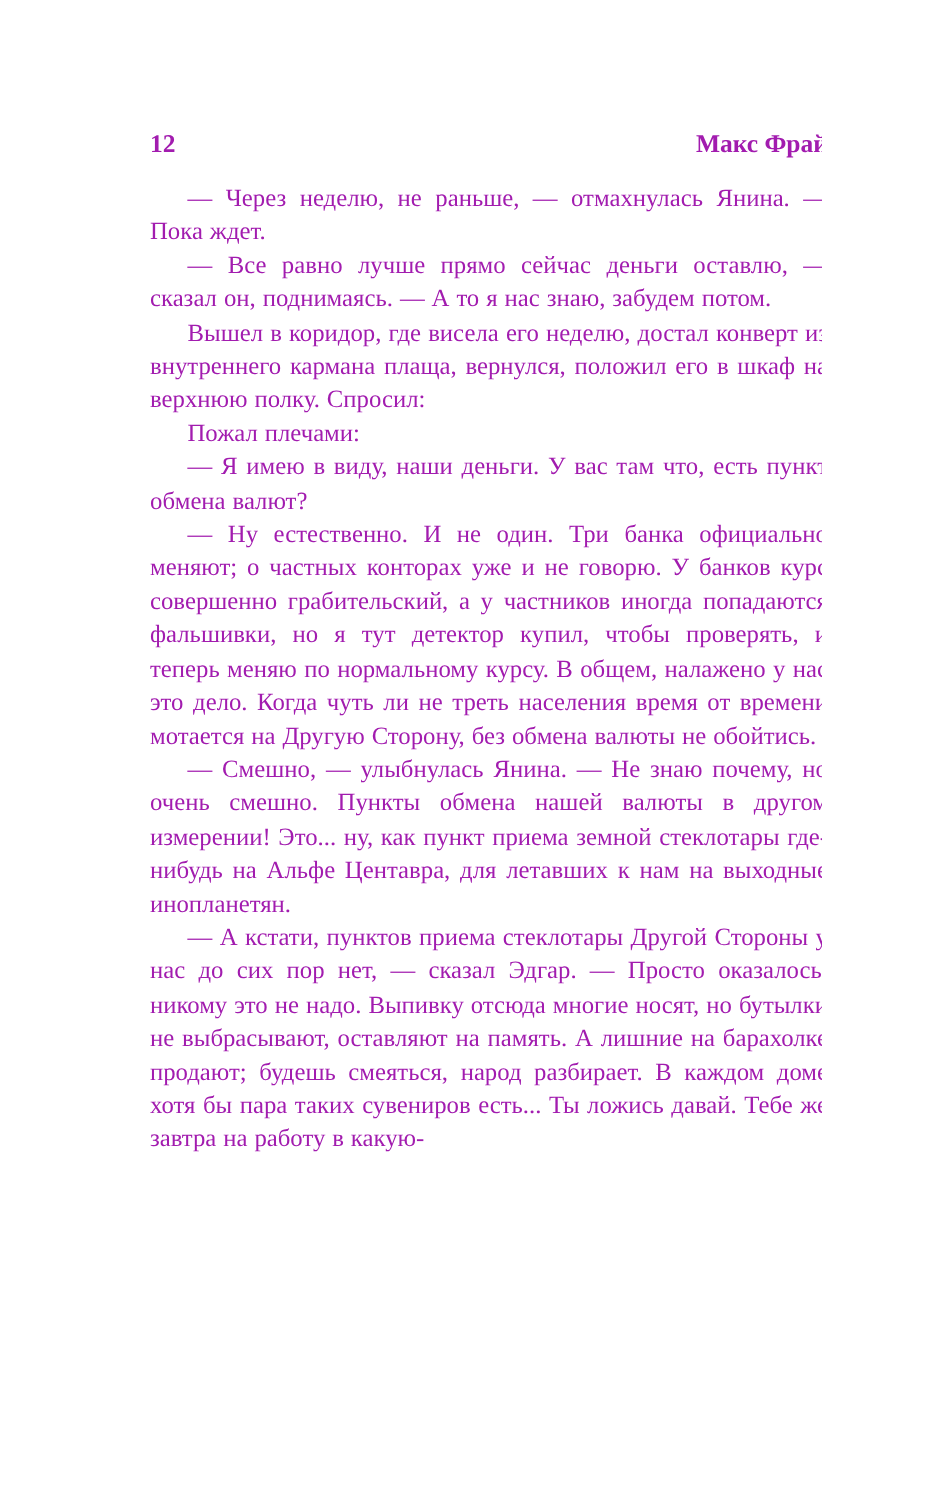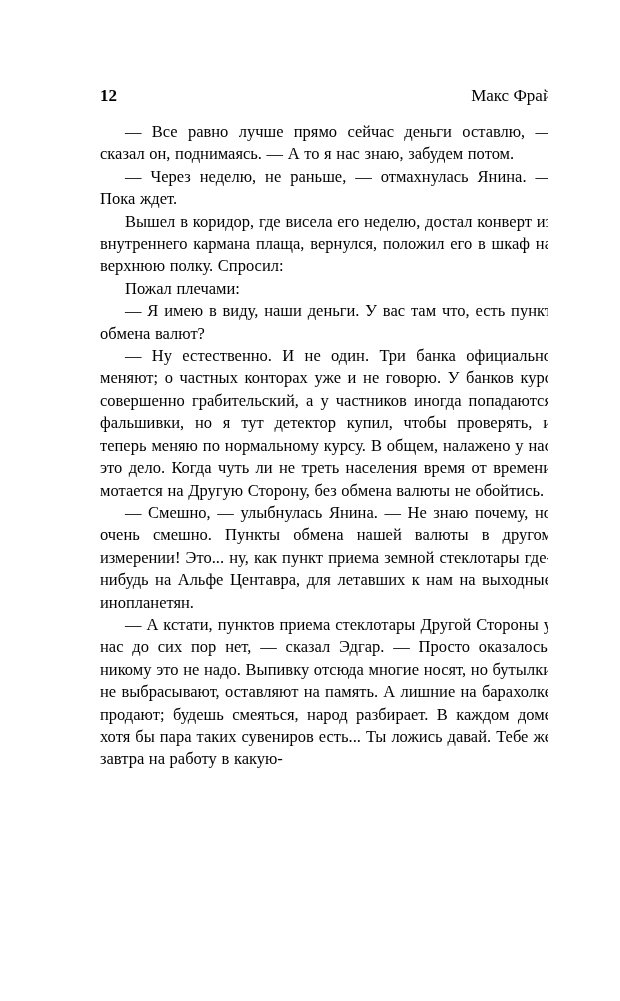--- a/index.html
+++ b/index.html
@@ -5,39 +5,39 @@
   * { margin: 0; padding: 0; box-sizing: border-box; }
   html, body {
     background: #ffffff;
     font-family: "Liberation Serif", "DejaVu Serif", serif;
   }
   .page {
     position: relative;
     width: 548px;
     height: 1001px;
     background: #ffffff;
-    color: #000000;
+    color: #a21caf;
     overflow: hidden;
   }
   .page-header {
     position: absolute;
     left: 100px;
     top: 86px;
     width: 452px;
     display: flex;
     justify-content: space-between;
     align-items: baseline;
     font-size: 17px;
     line-height: 20px;
   }
   .page-number {
     font-weight: 700;
   }
   .running-author {
-    font-weight: 400;
+    font-weight: 700;
   }
   .page-body {
     position: absolute;
     left: 100px;
     top: 121px;
     width: 452px;
     font-size: 16.5px;
     line-height: 22.4px;
     text-align: justify;
     hyphens: auto;
@@ -52,22 +52,22 @@
 <body>
 
 <div class="page">
 
   <header class="page-header">
     <span class="page-number">12</span>
     <span class="running-author">Макс Фрай</span>
   </header>
 
   <main class="page-body">
+    <p>— Через неделю, не раньше, — отмахнулась Янина. — Пока ждет.</p>
     <p>— Все равно лучше прямо сейчас деньги оставлю, — сказал он, поднимаясь. — А то я нас знаю, забудем потом.</p>
-    <p>— Через неделю, не раньше, — отмахнулась Янина. — Пока ждет.</p>
     <p>Вышел в коридор, где висела его неделю, достал конверт из внутреннего кармана плаща, вернулся, положил его в шкаф на верхнюю полку. Спросил:</p>
     <p>Пожал плечами:</p>
     <p>— Я имею в виду, наши деньги. У вас там что, есть пункт обмена валют?</p>
     <p>— Ну естественно. И не один. Три банка официально меняют; о частных конторах уже и не говорю. У банков курс совершенно грабительский, а у частников иногда попадаются фальшивки, но я тут детектор купил, чтобы проверять, и теперь меняю по нормальному курсу. В общем, налажено у нас это дело. Когда чуть ли не треть населения время от времени мотается на Другую Сторону, без обмена валюты не обойтись.</p>
     <p>— Смешно, — улыбнулась Янина. — Не знаю почему, но очень смешно. Пункты обмена нашей валюты в другом измерении! Это... ну, как пункт приема земной стеклотары где-нибудь на Альфе Центавра, для летавших к нам на выходные инопланетян.</p>
     <p>— А кстати, пунктов приема стеклотары Другой Стороны у нас до сих пор нет, — сказал Эдгар. — Просто оказалось, никому это не надо. Выпивку отсюда многие носят, но бутылки не выбрасывают, оставляют на память. А лишние на барахолке продают; будешь смеяться, народ разбирает. В каждом доме хотя бы пара таких сувениров есть... Ты ложись давай. Тебе же завтра на работу в какую-</p>
   </main>
 
 </div>
 

